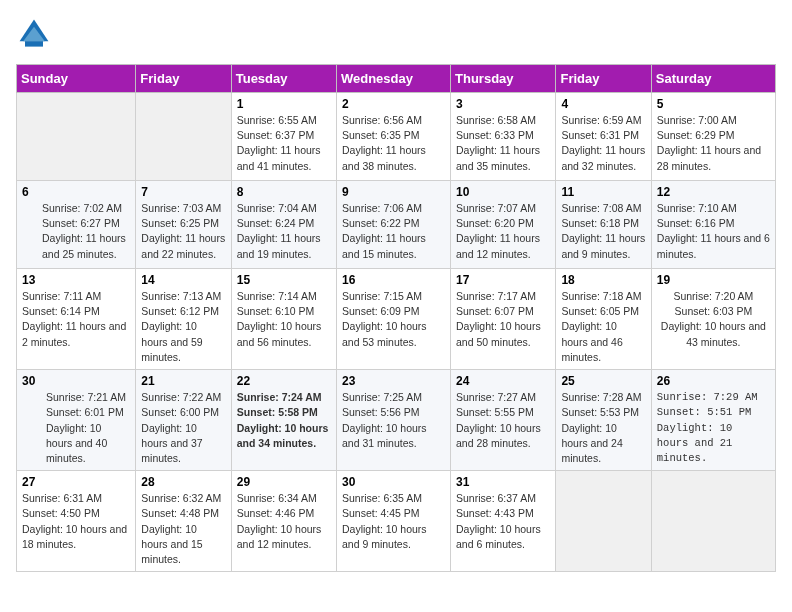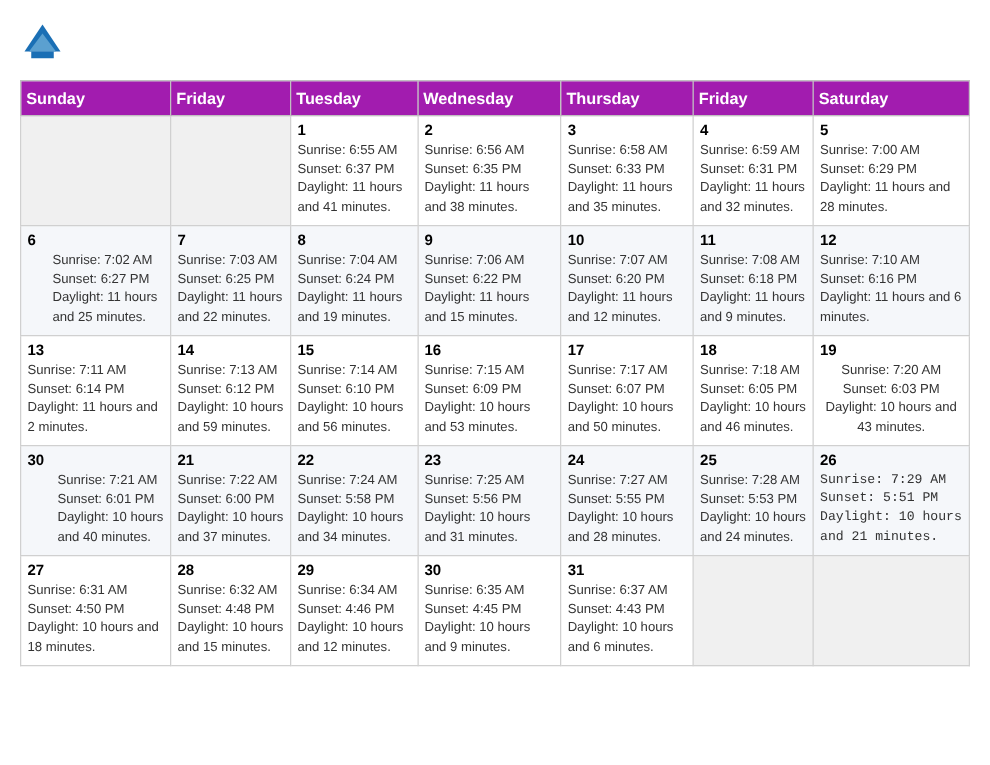--- a/index.html
+++ b/index.html
@@ -253,21 +253,21 @@
 Daylight: 10 hours and 40 minutes.</div>
         </td>
         <td>
           <span class="day-number">21</span>
           <div class="day-info" style="white-space: pre-line;">Sunrise: 7:22 AM
 Sunset: 6:00 PM
 Daylight: 10 hours and 37 minutes.</div>
         </td>
         <td>
           <span class="day-number">22</span>
-          <div class="day-info" style="white-space: pre-line;">Sunrise: 7:24 AM
+          <div class="day-info" style="white-space: pre-line; font-weight: bold;">Sunrise: 7:24 AM
 Sunset: 5:58 PM
 Daylight: 10 hours and 34 minutes.</div>
         </td>
         <td>
           <span class="day-number">23</span>
           <div class="day-info" style="white-space: pre-line;">Sunrise: 7:25 AM
 Sunset: 5:56 PM
 Daylight: 10 hours and 31 minutes.</div>
         </td>
         <td>

